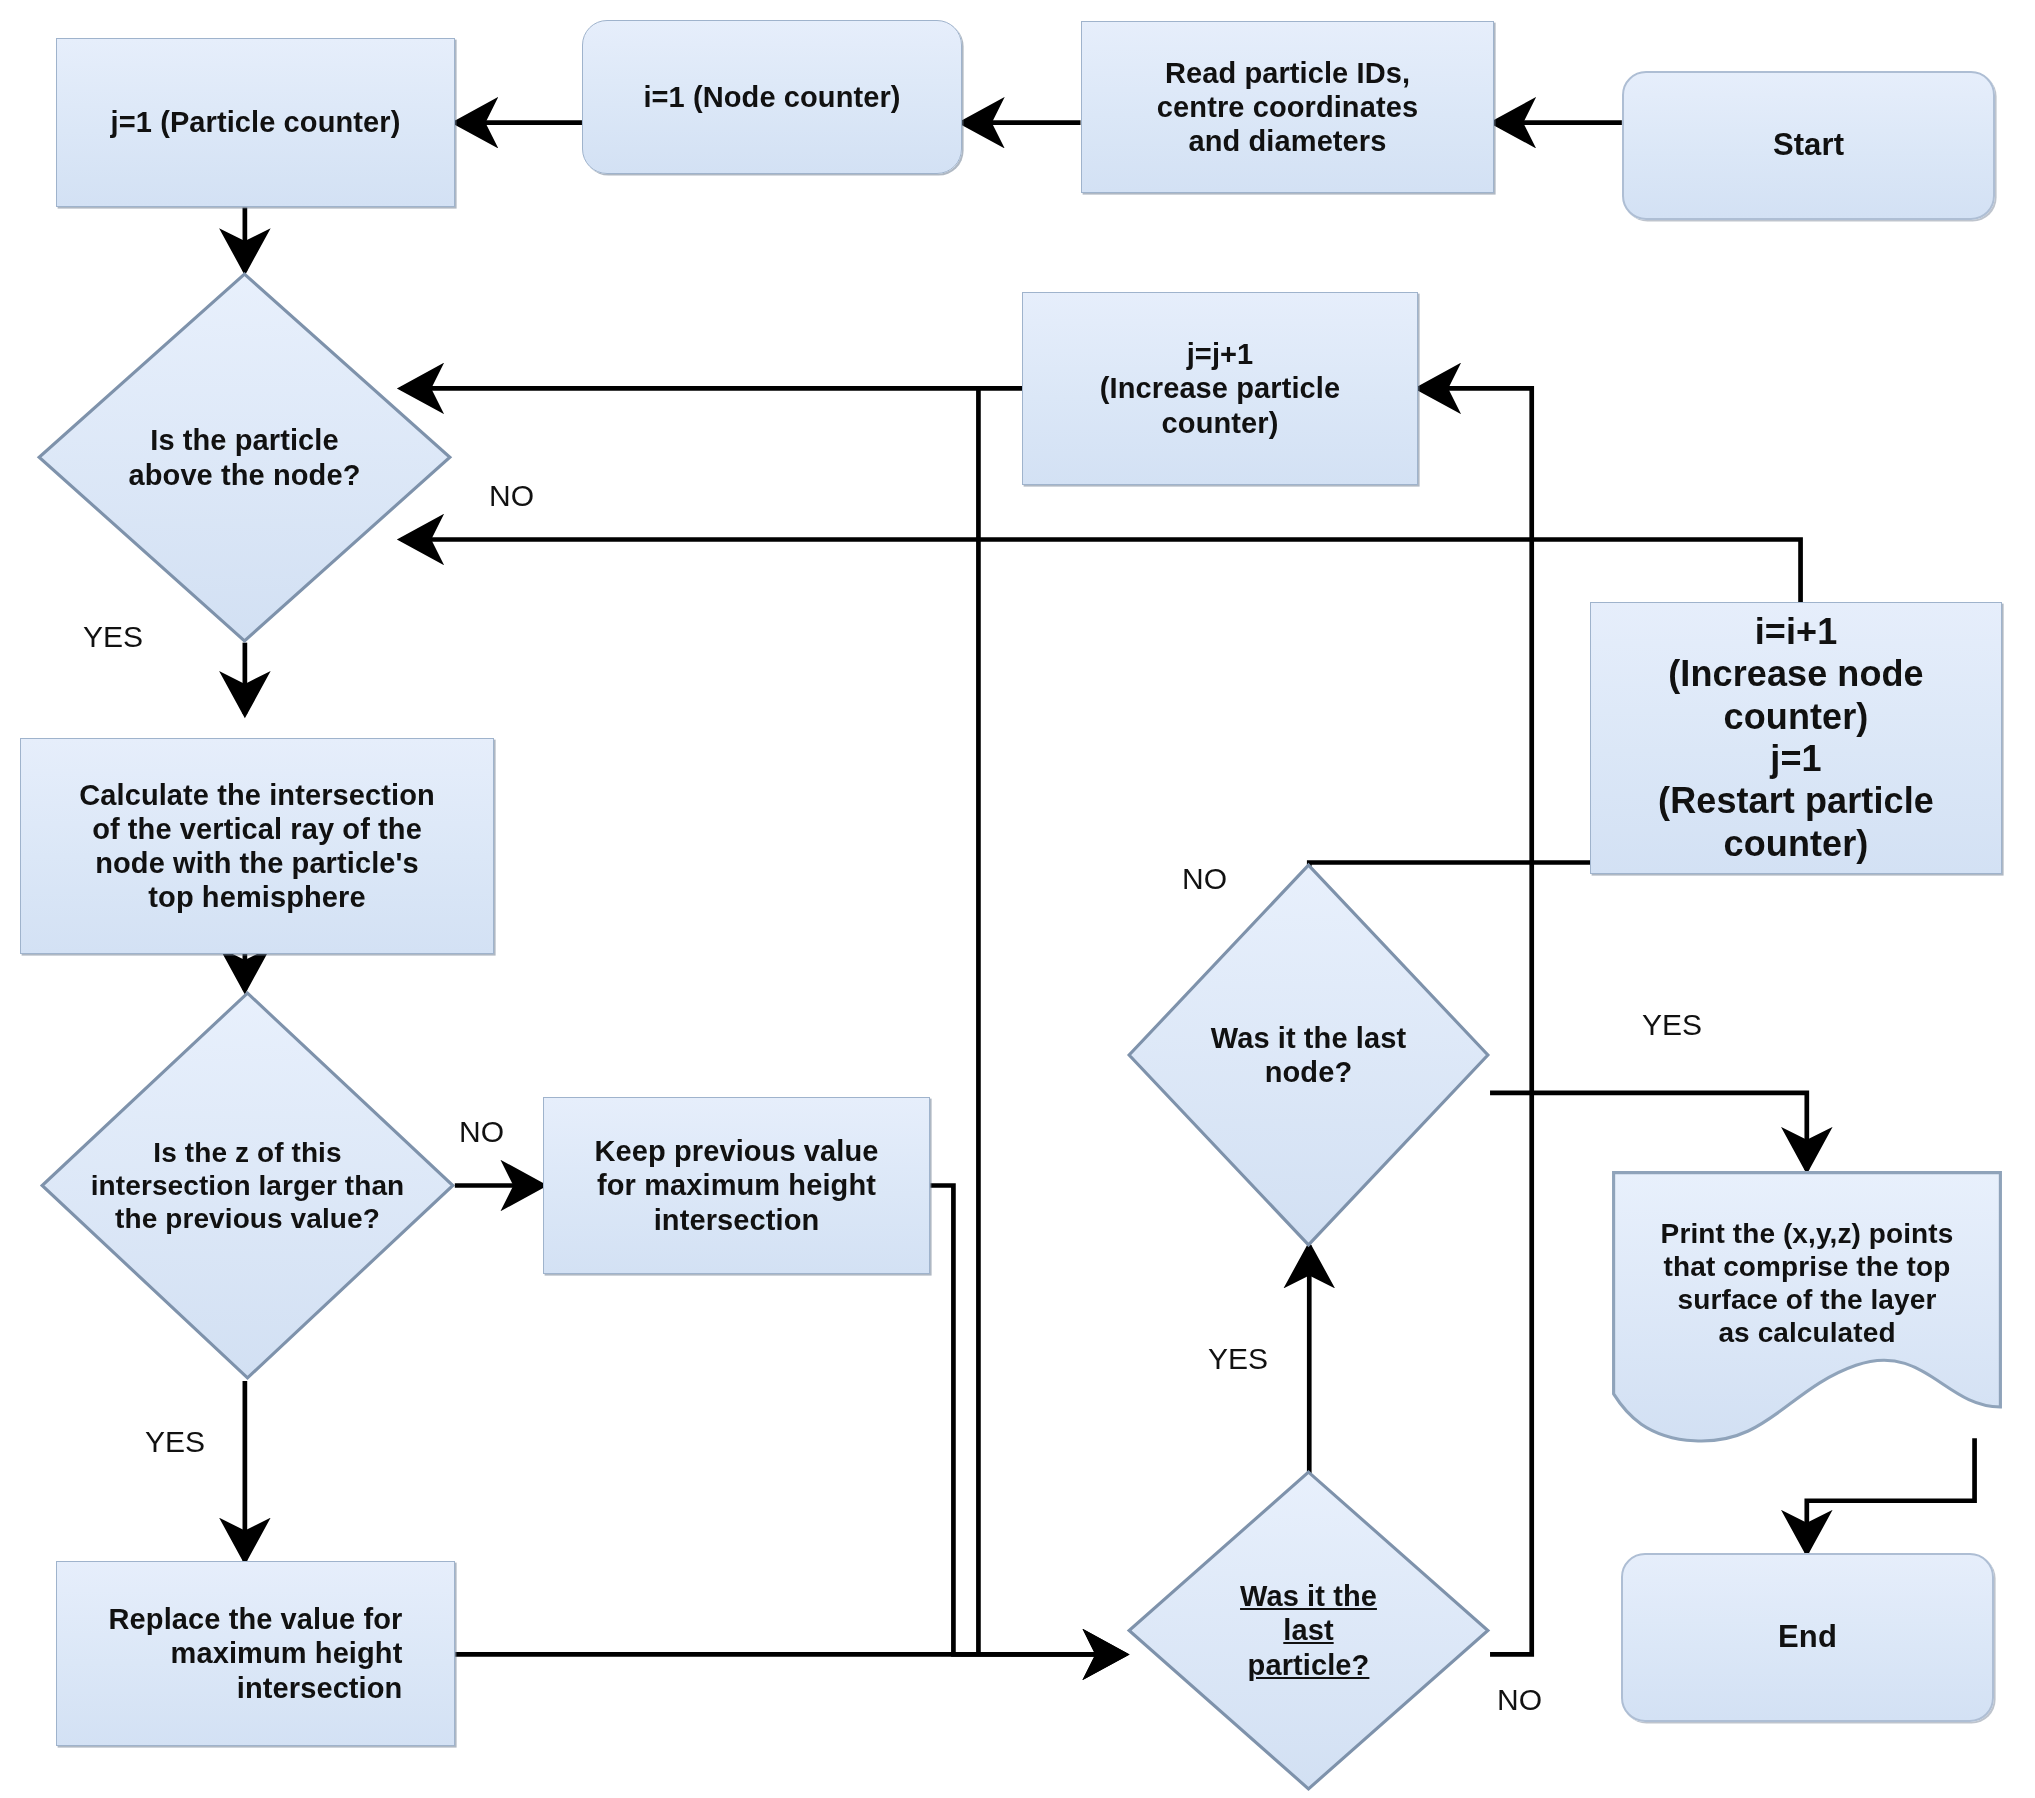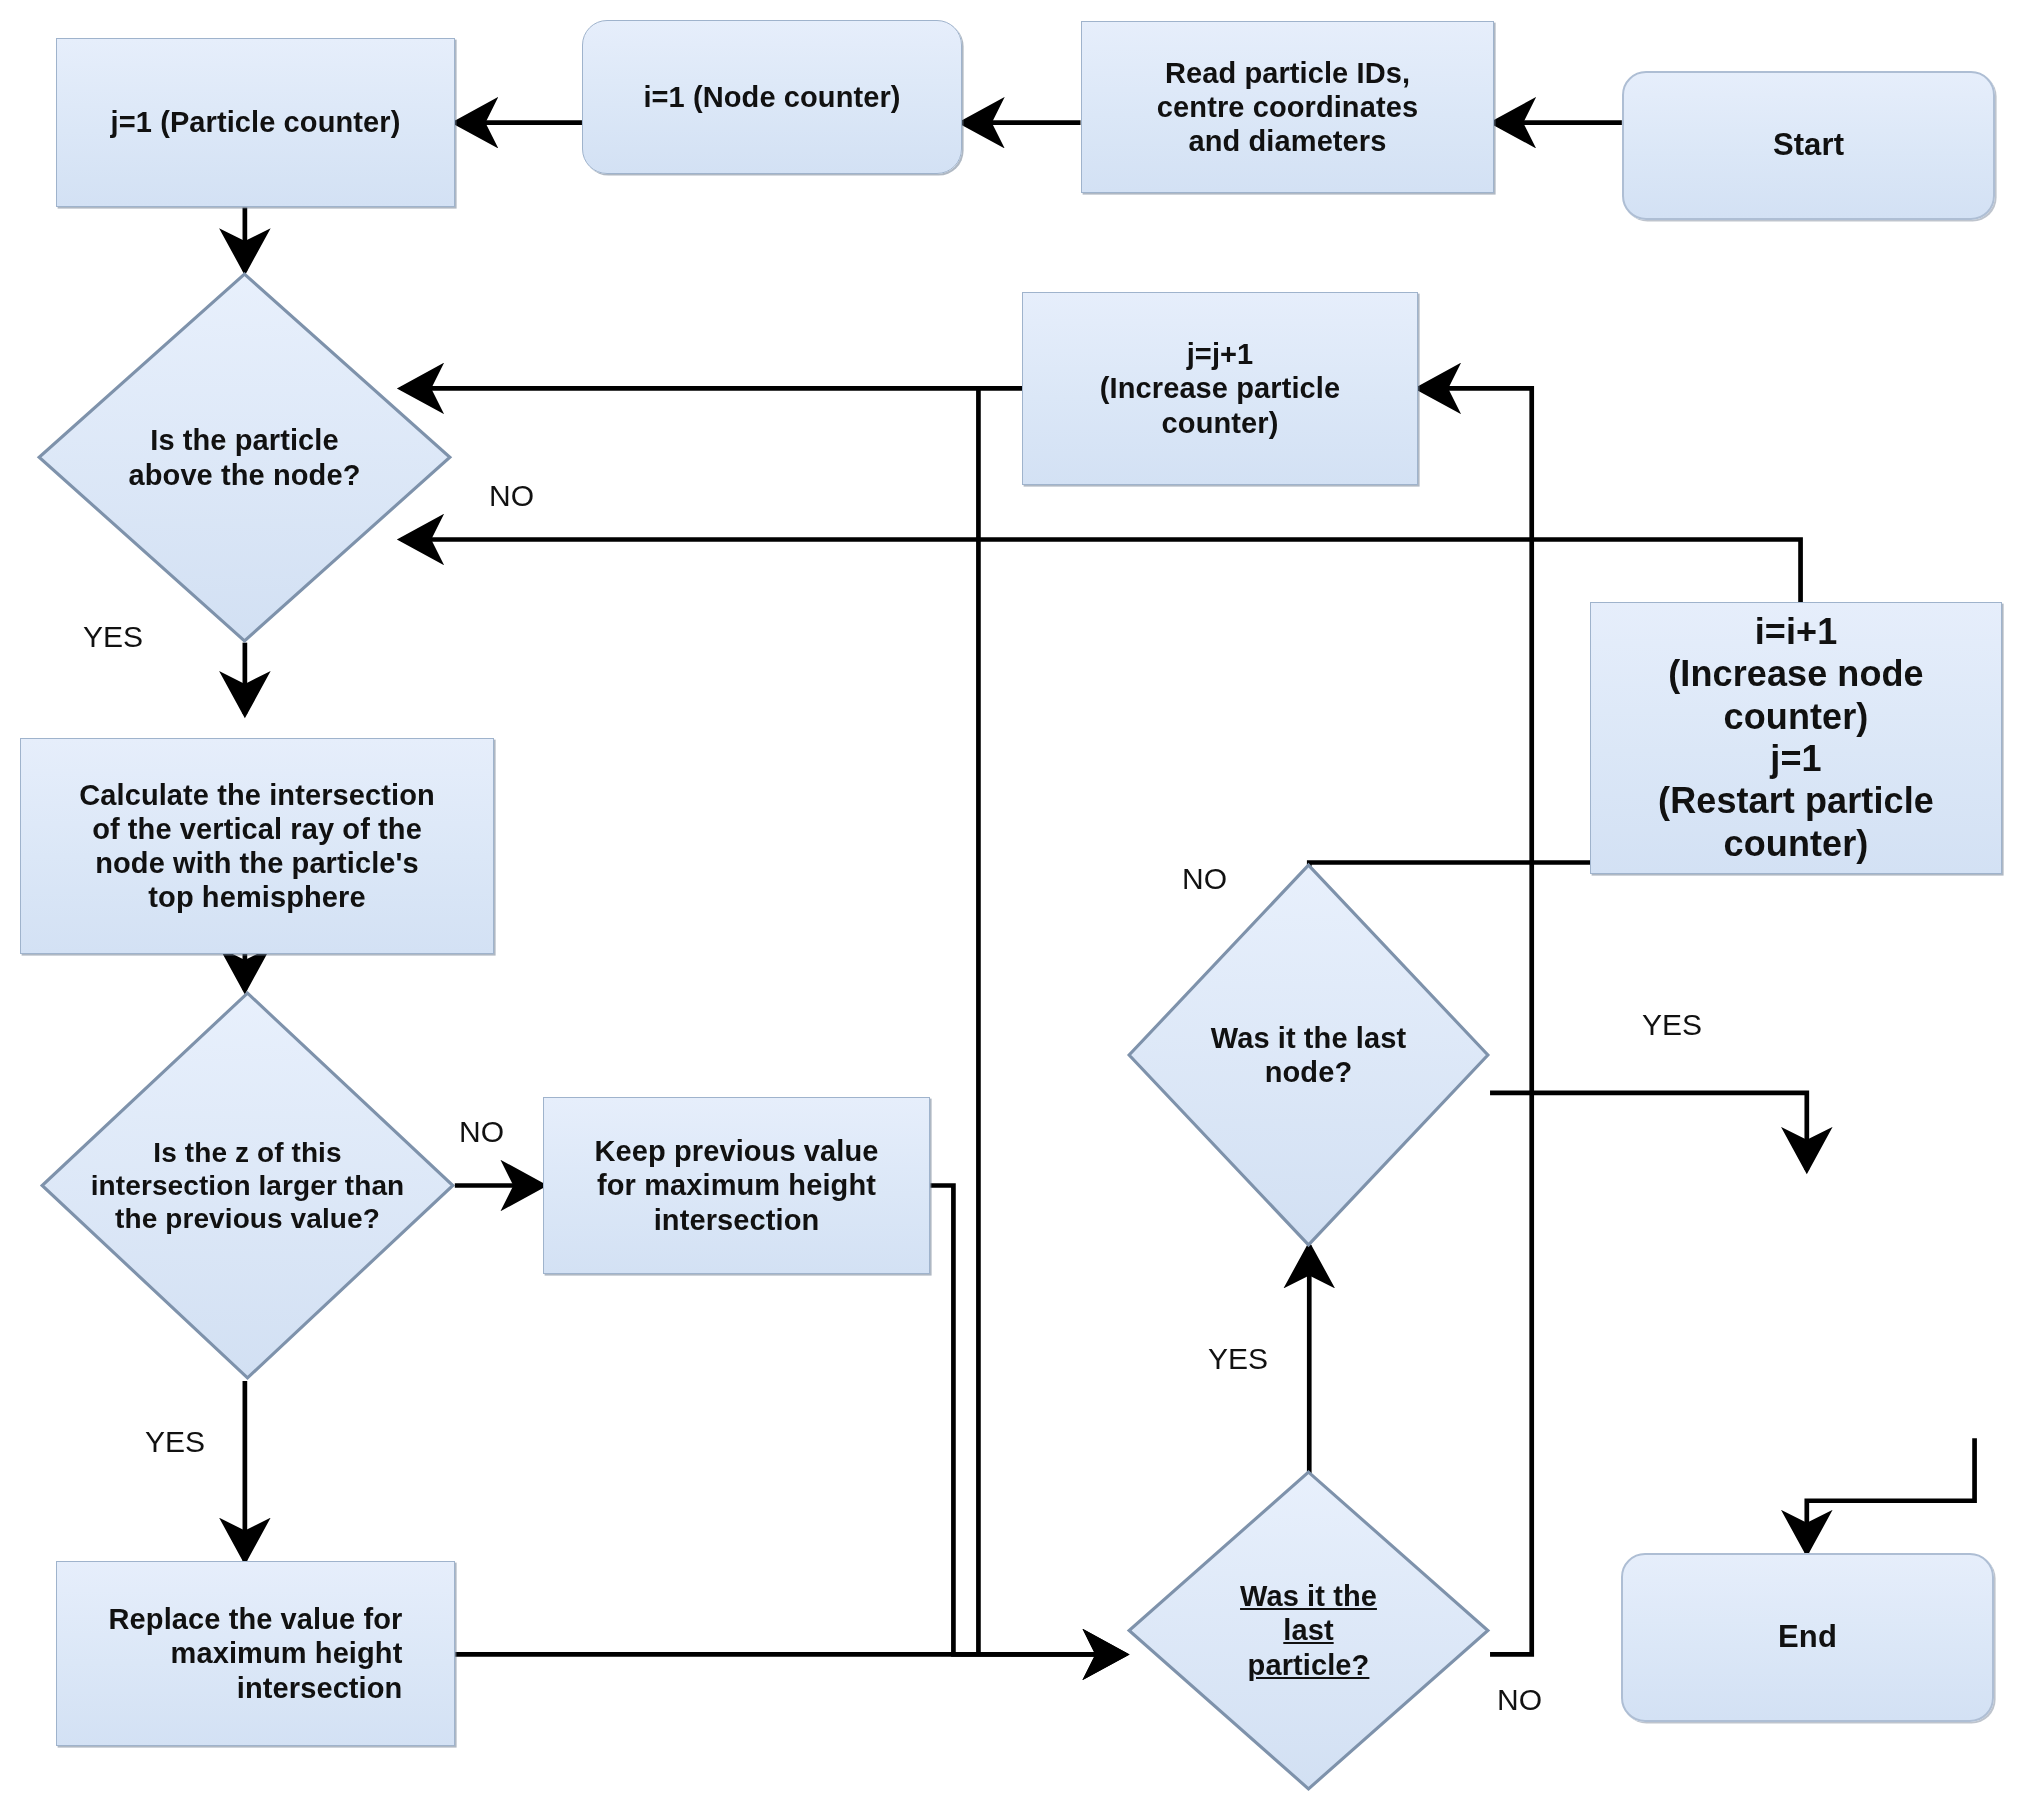--- a/index.html
+++ b/index.html
@@ -179,20 +179,35 @@
 
   <div class="node dec" style="left:1126px;top:1469px;width:365px;height:323px;font-size:29px;text-decoration:underline;">
     <svg viewBox="0 0 700 620" preserveAspectRatio="none">
       <polygon points="350,6 694,310 350,614 6,310" fill="url(#g1)" stroke="#7e92ab" stroke-width="6"></polygon>
     </svg>
     <span class="txt">Was it the
 last
 particle?</span>
   </div>
 
+  <div class="node doc" style="left:1611px;top:1170px;width:392px;height:276px;font-size:28px;">
+    <svg viewBox="0 0 752 530" preserveAspectRatio="none">
+      <defs>
+          <linearGradient id="g3" x1="0" y1="0" x2="0" y2="1">
+        <stop offset="0" stop-color="#e8f0fc"></stop>
+            <stop offset="1" stop-color="#d2e0f3"></stop>
+          </linearGradient>
+        </defs>
+      <path d="M5,5 L747,5 L747,455 C640,455 600,330 470,375 C340,420 300,528 160,520 C70,515 30,470 5,430 Z" fill="url(#g3)" stroke="#8fa3ba" stroke-width="6"></path>
+    </svg>
+    <span class="txt" style="transform:translateY(-25px);">Print the (x,y,z) points
+that comprise the top
+surface of the layer
+as calculated</span>
+  </div>
 
   <div class="node term" style="left:1621px;top:1553px;width:373px;height:169px;font-size:31px;">
     <span class="txt">End</span>
   </div>
 
   <div class="edge-label" style="left:83px;top:620px;font-size:30px;">YES</div>
   <div class="edge-label" style="left:489px;top:479px;font-size:30px;">NO</div>
   <div class="edge-label" style="left:459px;top:1115px;font-size:30px;">NO</div>
   <div class="edge-label" style="left:145px;top:1425px;font-size:30px;">YES</div>
   <div class="edge-label" style="left:1182px;top:862px;font-size:30px;">NO</div>

